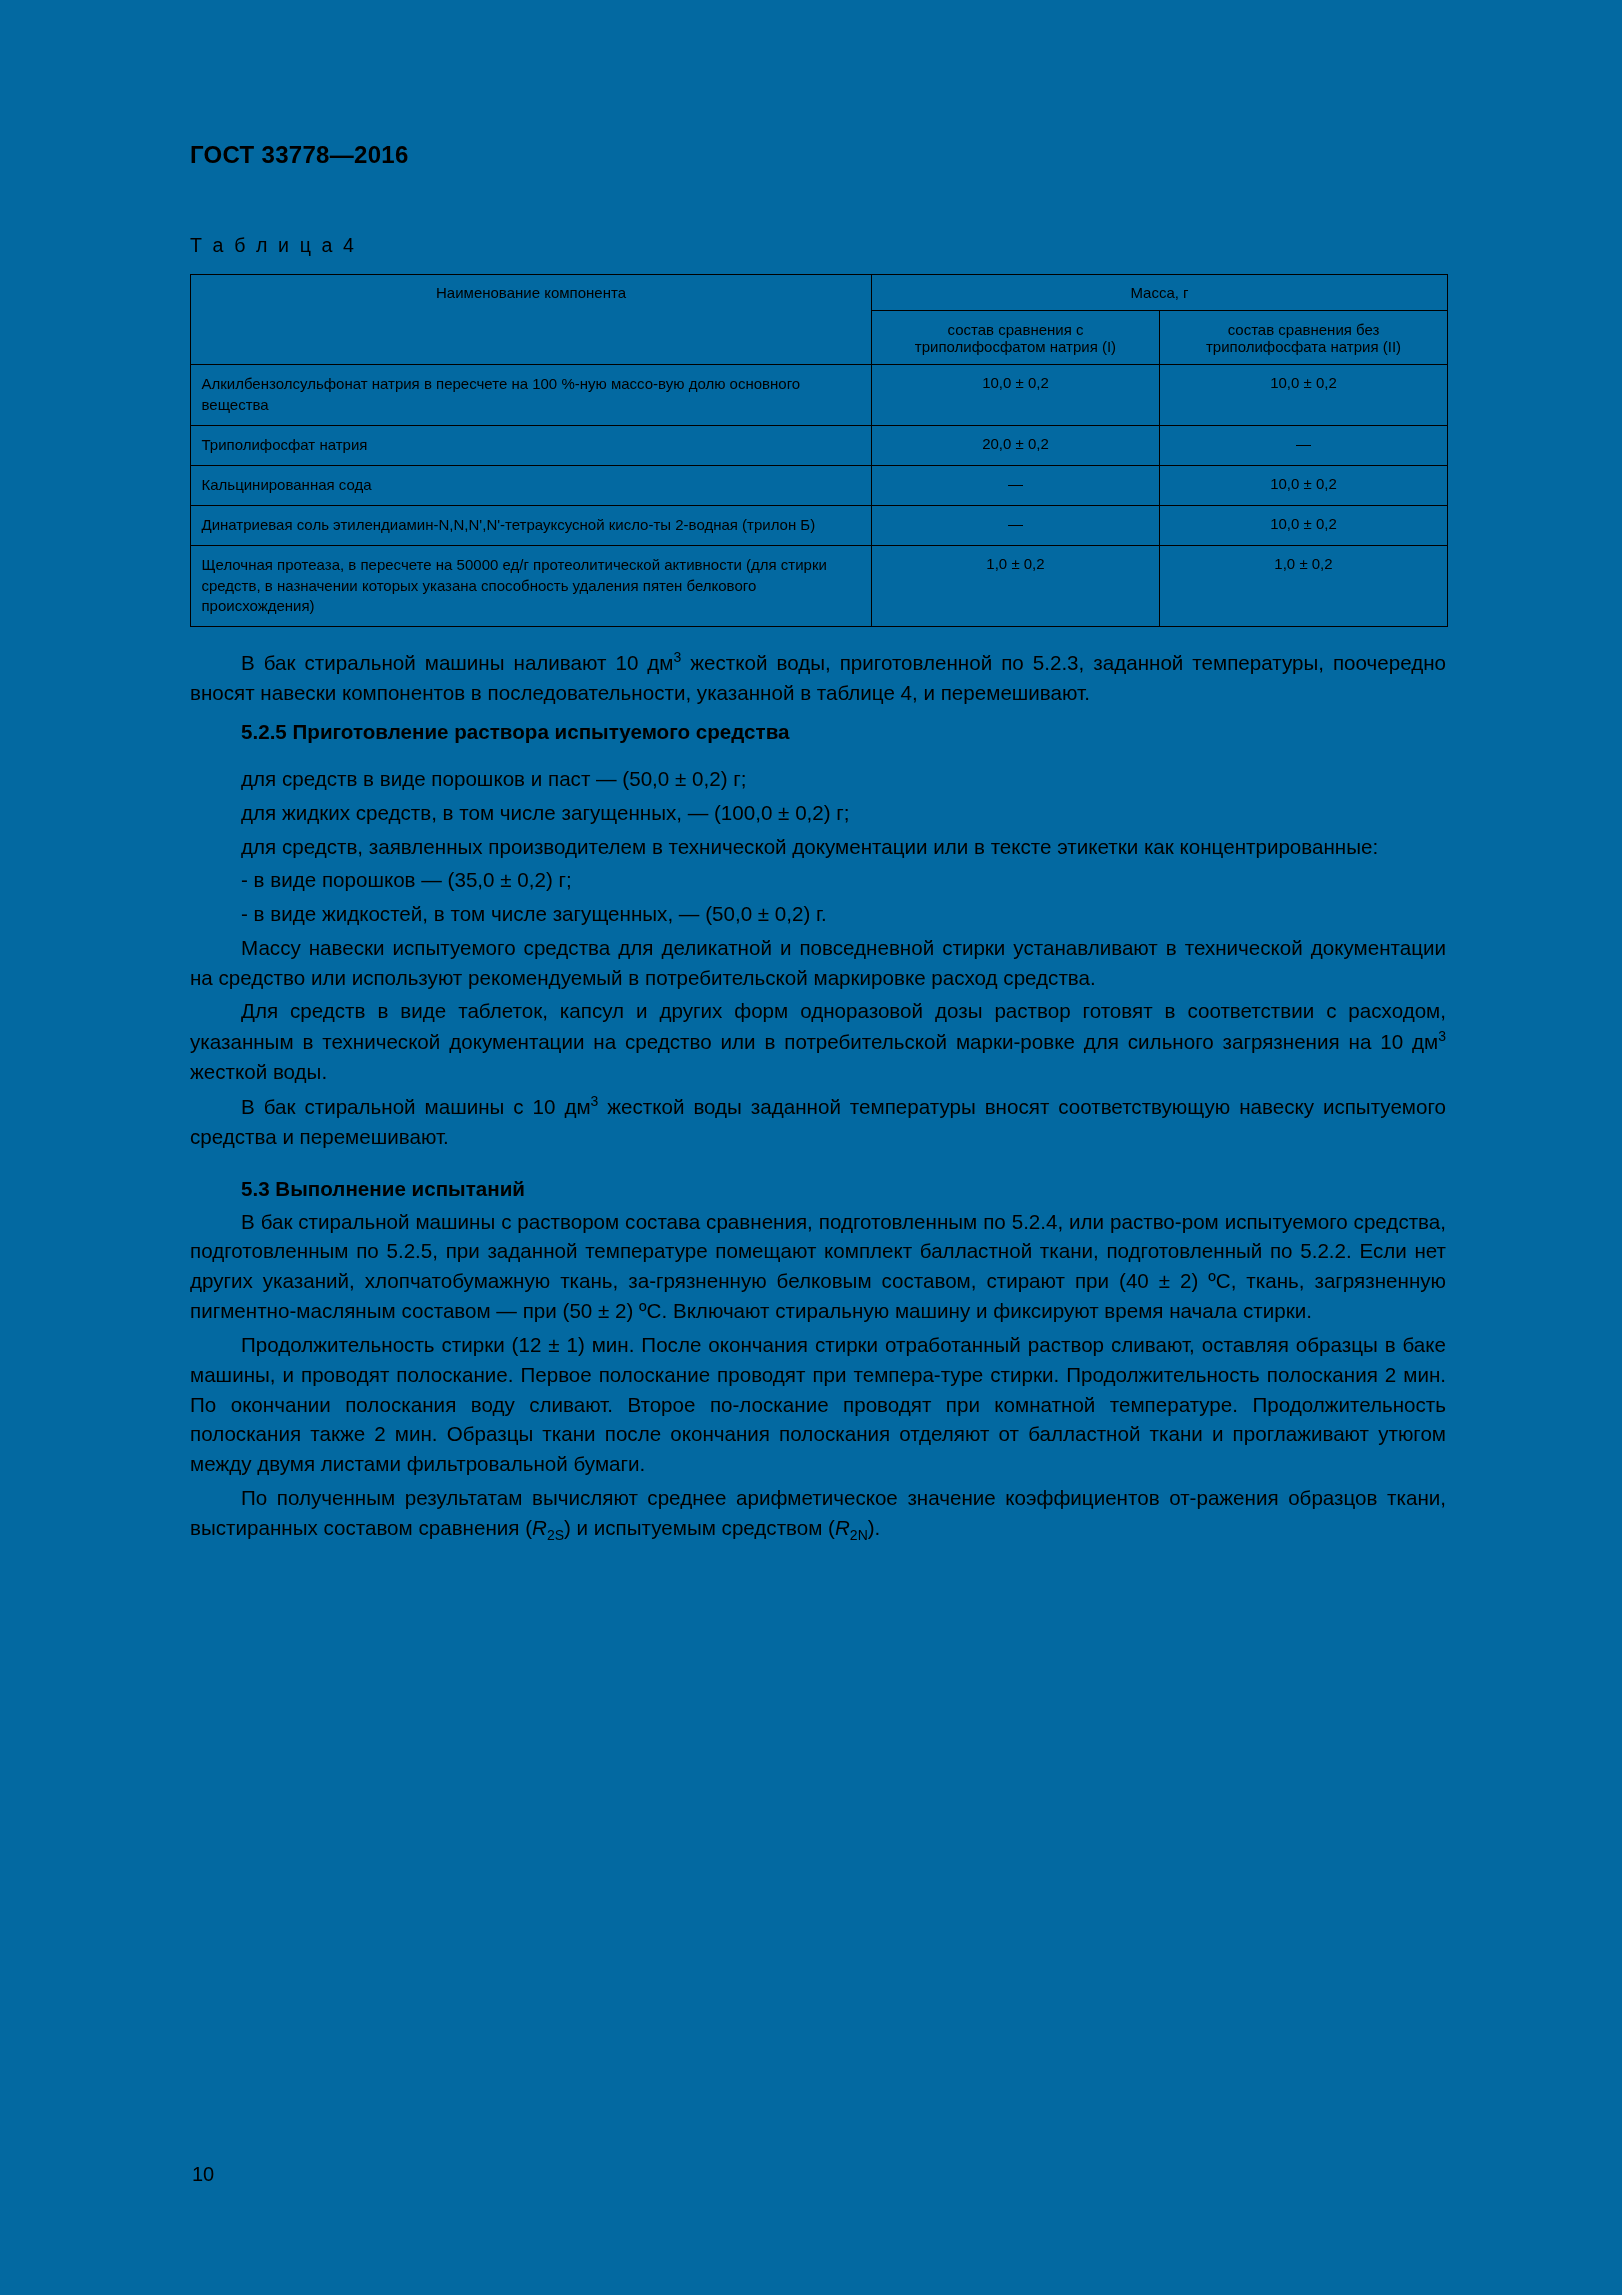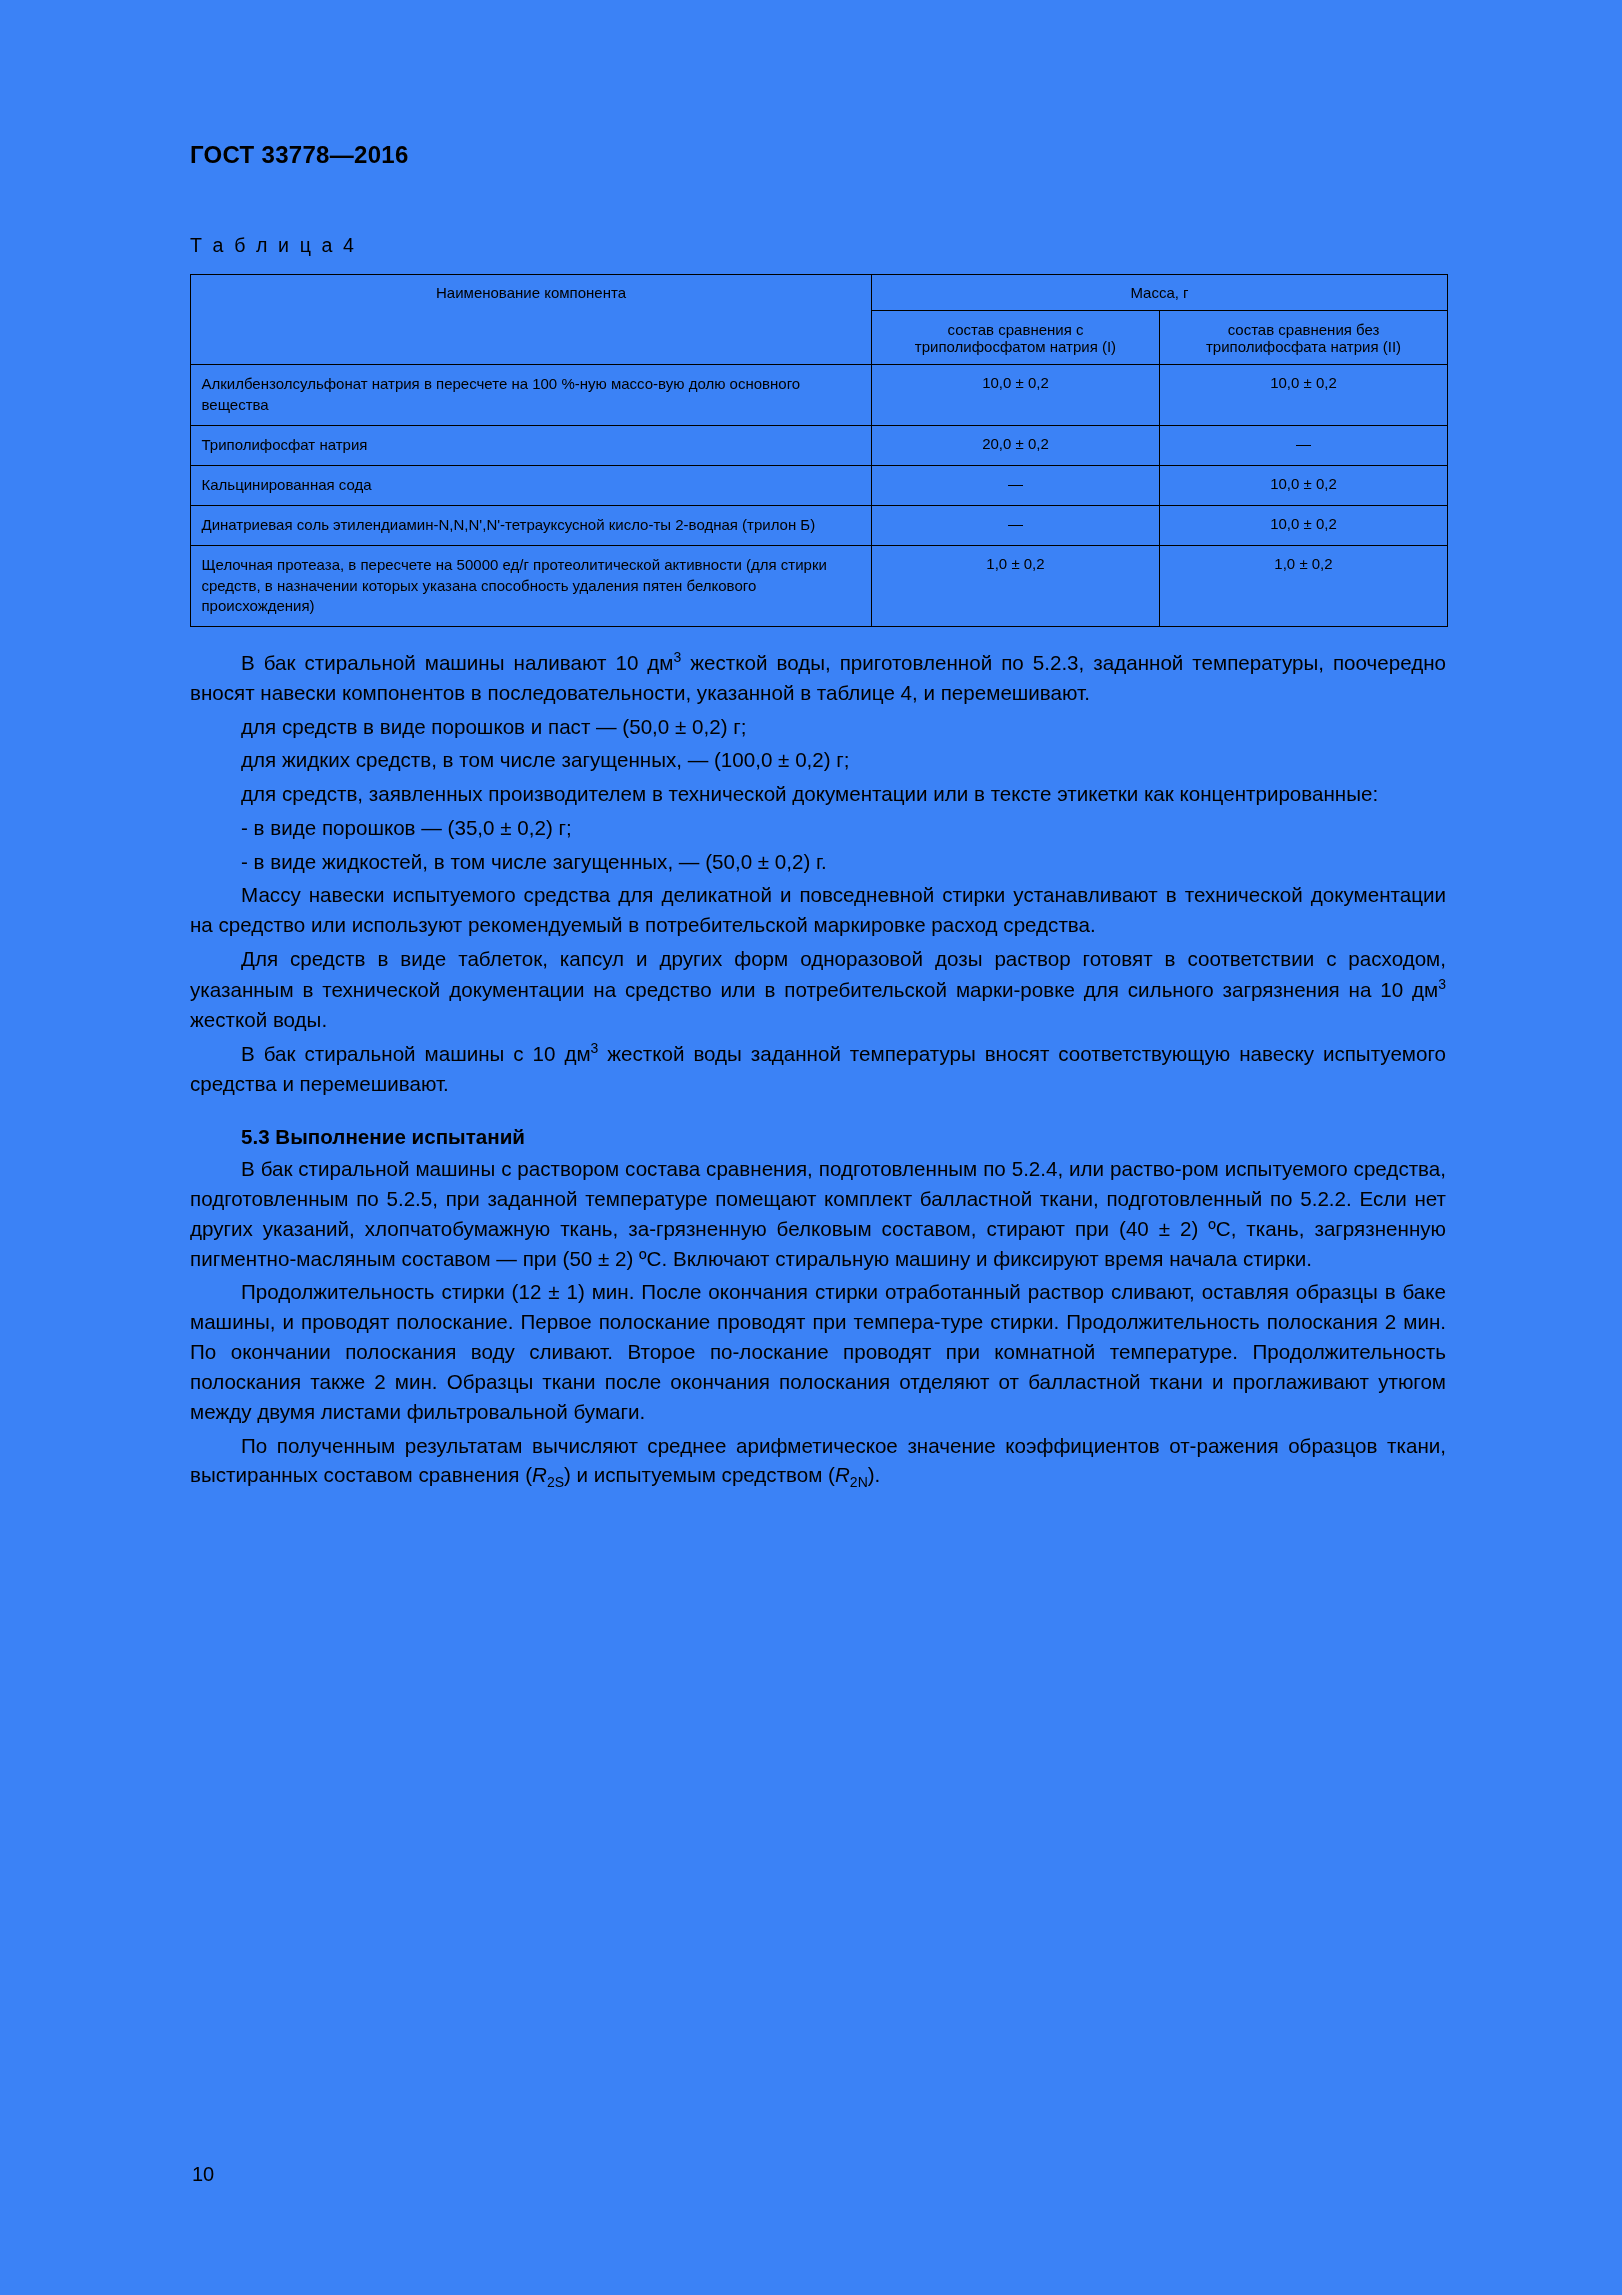--- a/index.html
+++ b/index.html
@@ -4,21 +4,21 @@
 <style>
   html, body {
     margin: 0;
     padding: 0;
     background: #ffffff;
   }
   .page {
     position: relative;
     width: 1623px;
     height: 2295px;
-    background: #3b82f6;
+    background: #0369a1;
     font-family: "Liberation Sans", sans-serif;
     color: #000000;
     box-sizing: border-box;
     padding: 0;
     overflow: hidden;
   }
   .content {
     position: absolute;
     left: 190px;
     top: 141px;
@@ -145,20 +145,21 @@
         <tr>
           <td class="name-cell">Щелочная протеаза, в пересчете на 50000 ед/г протеолитической активности (для стирки средств, в назначении которых указана способность удаления пятен белкового происхождения)</td>
           <td class="cell-center">1,0 ± 0,2</td>
           <td class="cell-center">1,0 ± 0,2</td>
         </tr>
       </tbody>
     </table>
 
     <p class="body-text para after-table"><span>В бак стиральной машины наливают 10 дм</span><sup>3</sup><span> жесткой воды, приготовленной по 5.2.3, заданной температуры, поочередно вносят навески компонентов в последовательности, указанной в таблице 4, и перемешивают.</span></p>
 
+    <p class="sec-head">5.2.5  Приготовление раствора испытуемого средства</p>
 
     <p class="body-text para">для средств в виде порошков и паст — (50,0 ± 0,2) г;</p>
     <p class="body-text para">для жидких средств, в том числе загущенных, — (100,0 ± 0,2) г;</p>
     <p class="body-text para">для средств, заявленных производителем в технической документации или в тексте этикетки как концентрированные:</p>
     <p class="body-text para">- в виде порошков — (35,0 ± 0,2) г;</p>
     <p class="body-text para">- в виде жидкостей, в том числе загущенных, — (50,0 ± 0,2) г.</p>
     <p class="body-text para">Массу навески испытуемого средства для деликатной и повседневной стирки устанавливают в технической документации на средство или используют рекомендуемый в потребительской маркировке расход средства.</p>
 
     <p class="body-text para"><span>Для средств в виде таблеток, капсул и других форм одноразовой дозы раствор готовят в соответствии с расходом, указанным в технической документации на средство или в потребительской марки-ровке для сильного загрязнения на 10 дм</span><sup>3</sup><span> жесткой воды.</span></p>
 

